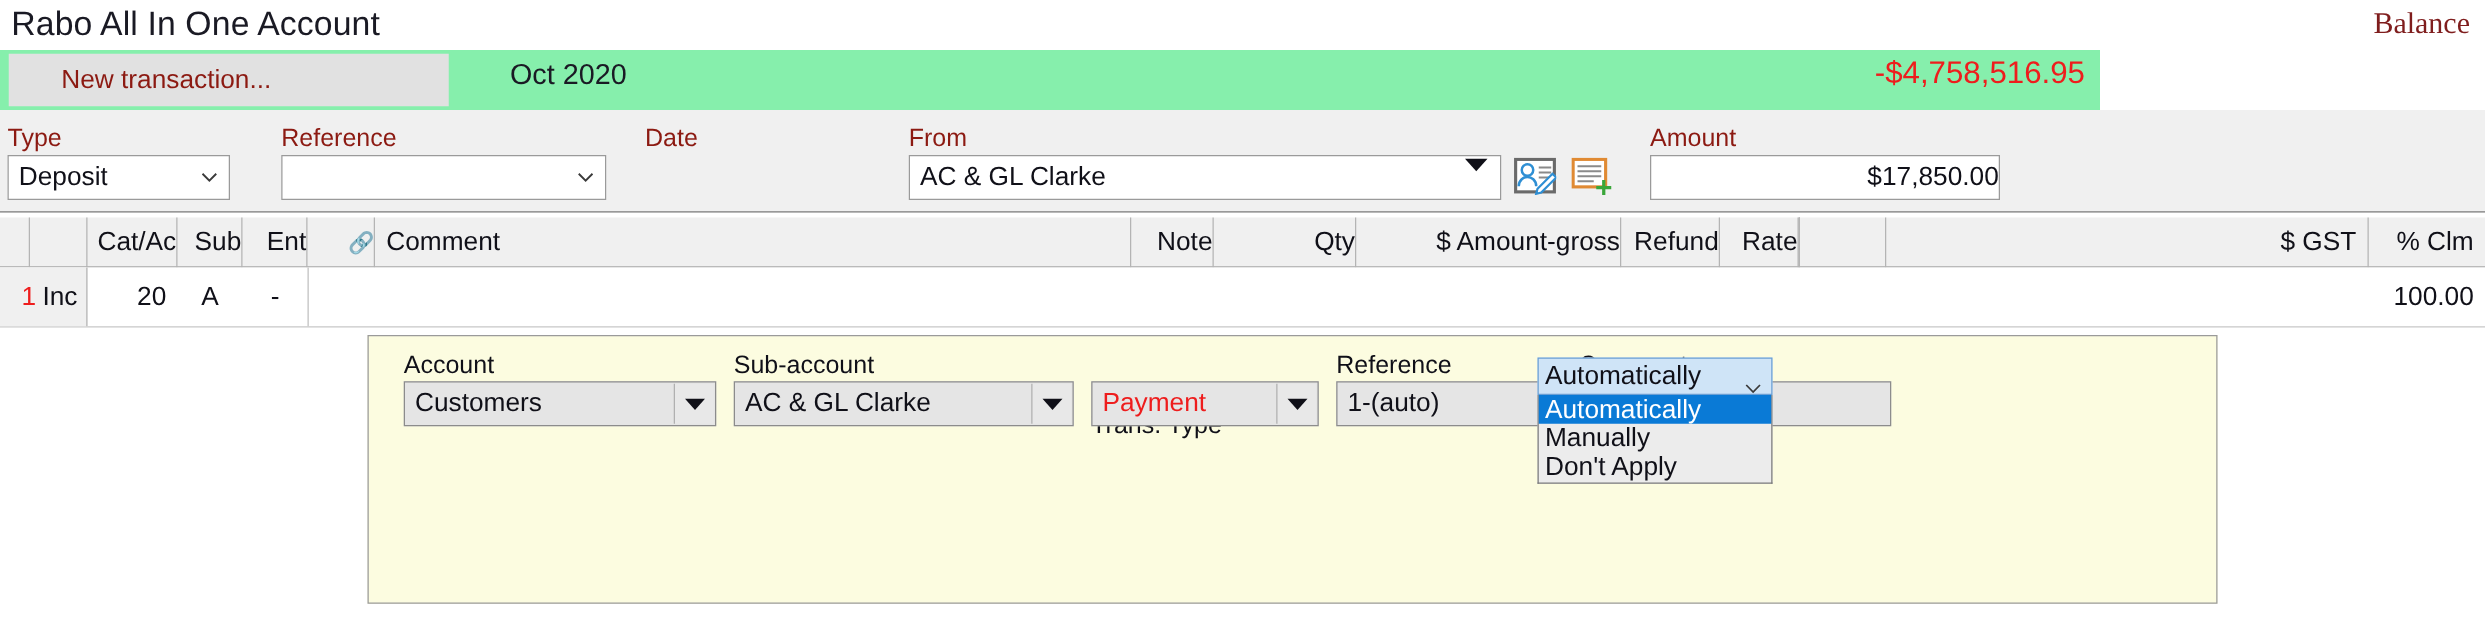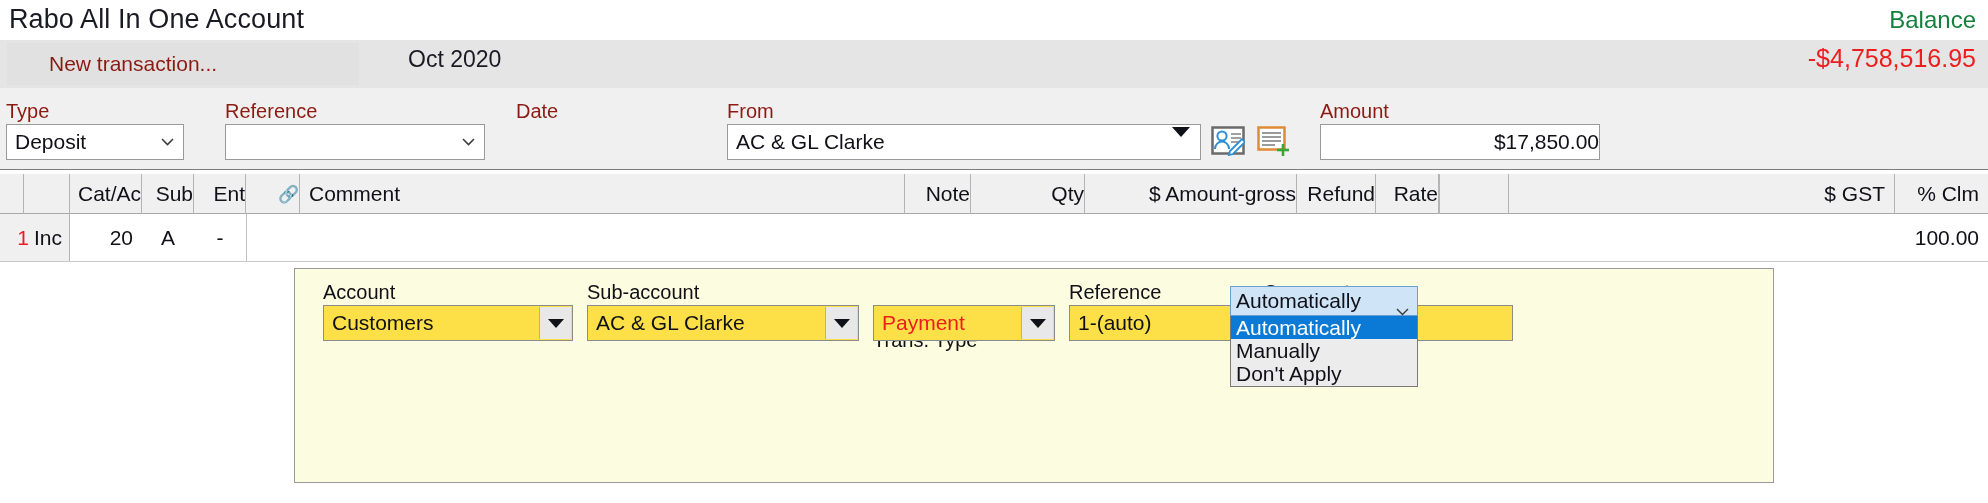--- a/index.html
+++ b/index.html
@@ -24,29 +24,30 @@
     background: #ffffff;
   }
   .app-title {
     position: absolute; left: 9px; top: 4px;
     font-size: 27px; color: #1a1a24;
     letter-spacing: 0.1px;
     white-space: nowrap;
   }
   .balance-label {
     position: absolute; right: 12px; top: 6px;
-    font-size: 24px; color: #15803d;
-    white-space: nowrap;
+    font-size: 24px; color: #7f1d1d;
+    white-space: nowrap;
+    font-family: Liberation Serif, serif;
   }
 
   
   .tabstrip {
     position: absolute; left: 0; top: 40px;
-    width: 1988px; height: 48px;
-    background: #e5e5e5;
+    width: 1680px; height: 48px;
+    background: #86efac;
     padding-left: 10px;
   }
   .tab-active {
     position: absolute; left: 7px; top: 3px;
     width: 352px; height: 42px;
     background: #e1e1e1;
     display: flex; align-items: center;
   }
   .tab-active .tab-label {
     margin-left: 42px;
@@ -183,21 +184,21 @@
   }
   .p-label {
     position: absolute;
     font-size: 20px;
     color: #101018;
     white-space: nowrap;
   }
   .p-ctl {
     position: absolute;
     height: 36px;
-    background: #fde047;
+    background: #e5e5e5;
     border: 1px solid #8c8c8c;
     display: flex; align-items: center;
     font-size: 21px;
     color: #101018;
   }
   .p-ctl .val { padding-left: 8px; white-space: nowrap; overflow: hidden; }
   .p-ctl .val.red { color: #ee1d1d; }
   .combobtn {
     position: absolute; right: 1px; top: 1px;
     width: 32px; height: 32px;

